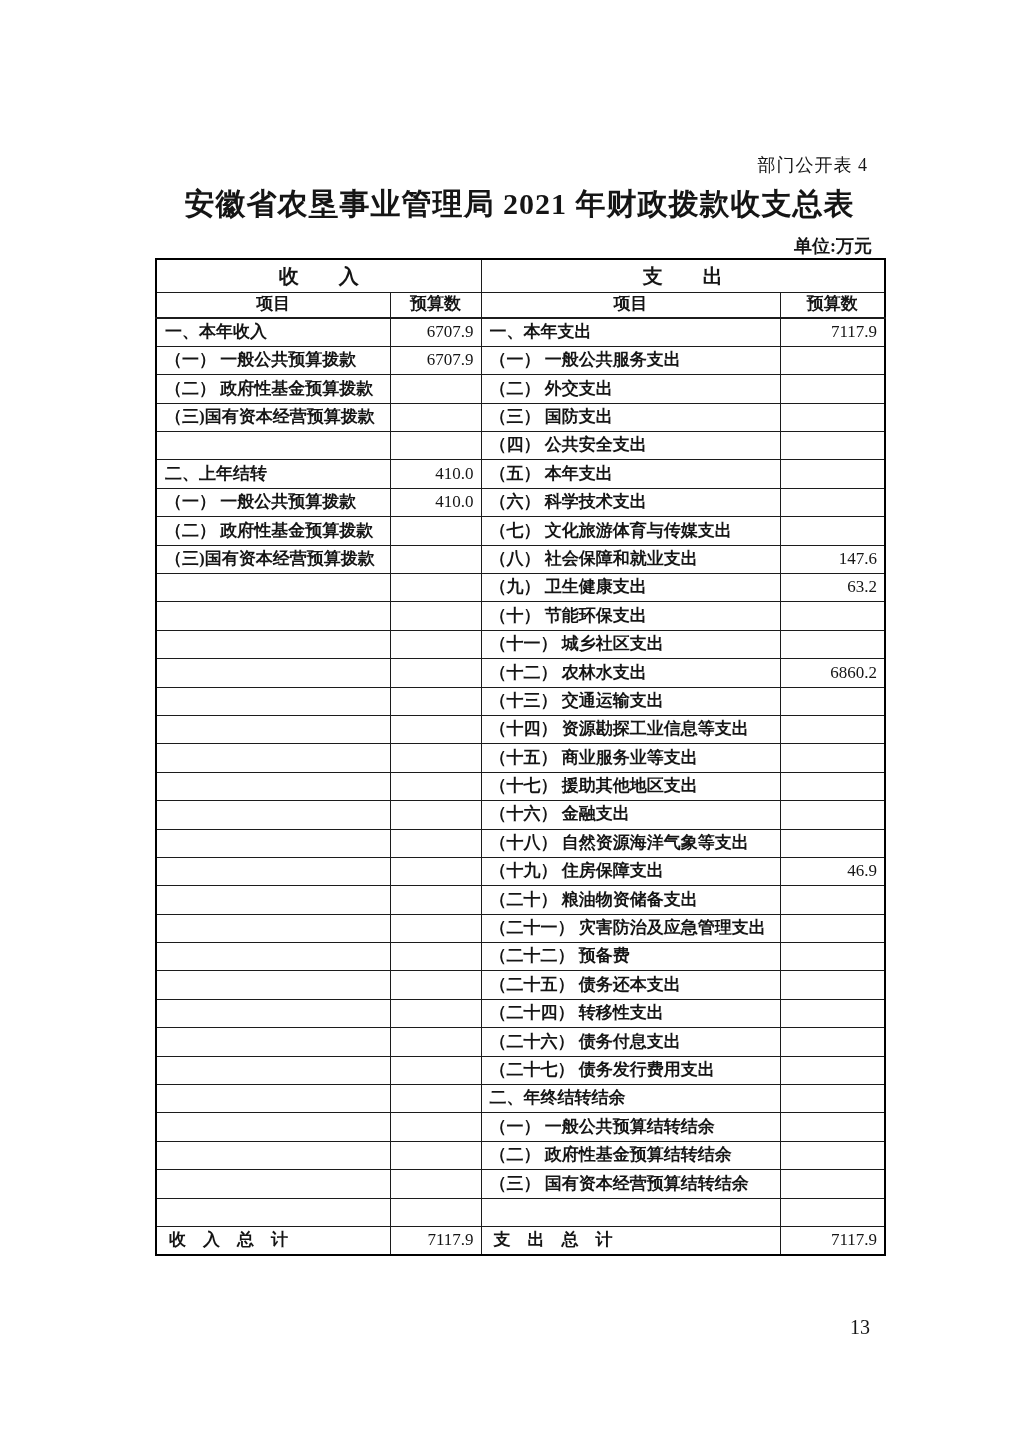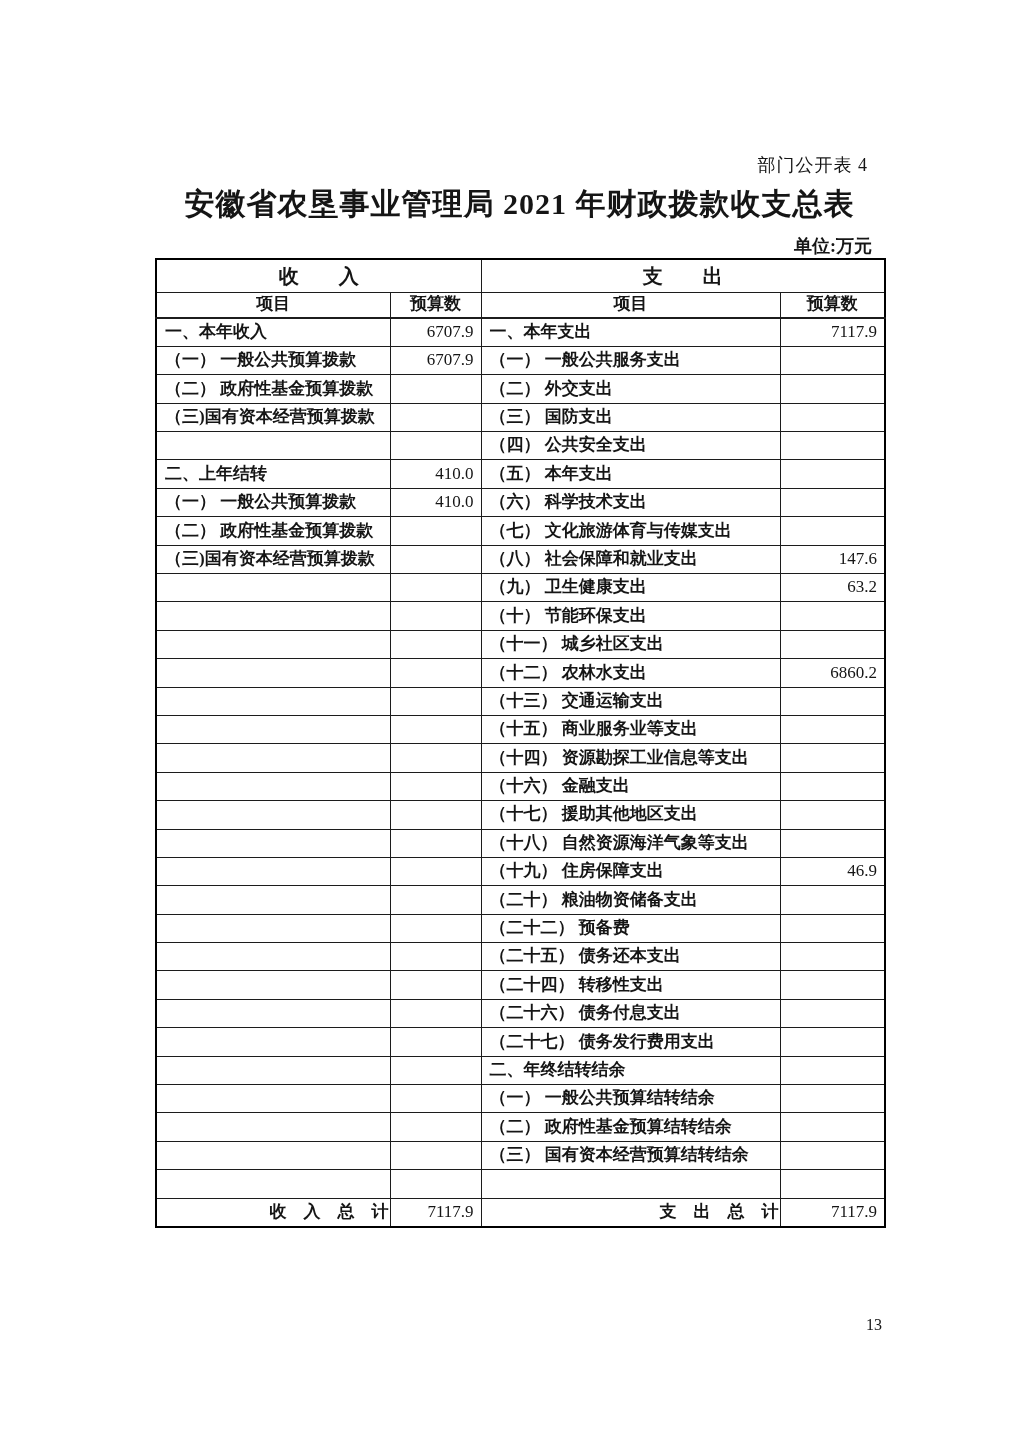--- a/index.html
+++ b/index.html
@@ -80,30 +80,30 @@
     font-weight: 700;
   }
   td.value {
     text-align: right;
     padding-right: 7px;
     font-weight: 400;
     font-size: 17.5px;
   }
   td.mid { border-left-width: 2px; }
   td.total-label {
-    text-align: right;
+    text-align: left;
     font-weight: 700;
     padding-left: 12px;
     margin-top: 34px;
   }
   .page-number {
     position: absolute;
     top: 1316px;
-    right: 142px;
-    font-size: 16px;
+    right: 154px;
+    font-size: 20px;
     font-weight: 400;
   }
 </style>
 </head>
 <body>
 
 <div class="page">
 
   <div class="doc-label">部门公开表 4</div>
 
@@ -211,57 +211,63 @@
         </tr>
         <tr>
           <td class="item"></td>
           <td class="value"></td>
           <td class="item mid">（十三） 交通运输支出</td>
           <td class="value"></td>
         </tr>
         <tr>
           <td class="item"></td>
           <td class="value"></td>
+          <td class="item mid">（十四） 资源勘探工业信息等支出</td>
+          <td class="value"></td>
+        </tr>
+        <tr>
+          <td class="item"></td>
+          <td class="value"></td>
           <td class="item mid">（十五） 商业服务业等支出</td>
           <td class="value"></td>
         </tr>
         <tr>
           <td class="item"></td>
           <td class="value"></td>
-          <td class="item mid">（十四） 资源勘探工业信息等支出</td>
+          <td class="item mid">（十七） 援助其他地区支出</td>
           <td class="value"></td>
         </tr>
         <tr>
           <td class="item"></td>
           <td class="value"></td>
           <td class="item mid">（十六） 金融支出</td>
-          <td class="value"></td>
-        </tr>
-        <tr>
-          <td class="item"></td>
-          <td class="value"></td>
-          <td class="item mid">（十七） 援助其他地区支出</td>
           <td class="value"></td>
         </tr>
         <tr>
           <td class="item"></td>
           <td class="value"></td>
           <td class="item mid">（十八） 自然资源海洋气象等支出</td>
           <td class="value"></td>
         </tr>
         <tr>
           <td class="item"></td>
           <td class="value"></td>
           <td class="item mid">（十九） 住房保障支出</td>
           <td class="value">46.9</td>
         </tr>
         <tr>
           <td class="item"></td>
           <td class="value"></td>
           <td class="item mid">（二十） 粮油物资储备支出</td>
+          <td class="value"></td>
+        </tr>
+        <tr>
+          <td class="item"></td>
+          <td class="value"></td>
+          <td class="item mid">（二十一） 灾害防治及应急管理支出</td>
           <td class="value"></td>
         </tr>
         <tr>
           <td class="item"></td>
           <td class="value"></td>
           <td class="item mid">（二十二） 预备费</td>
           <td class="value"></td>
         </tr>
         <tr>
           <td class="item"></td>

